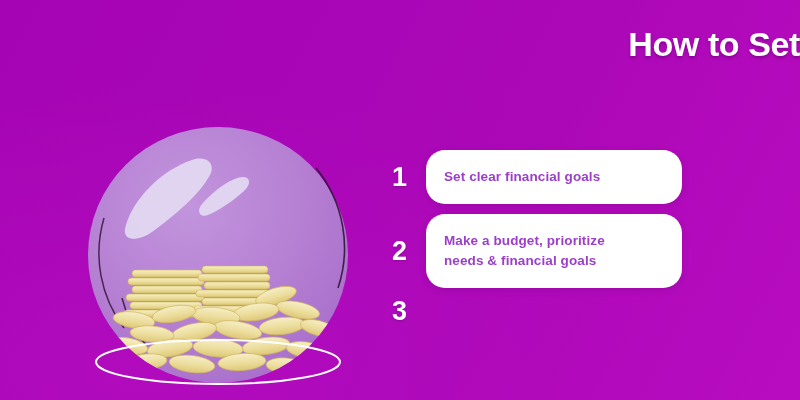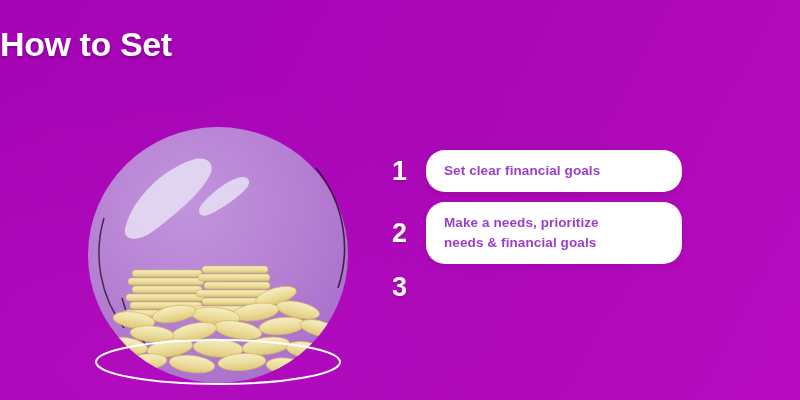--- a/index.html
+++ b/index.html
@@ -21,21 +21,21 @@
       radial-gradient(120% 130% at 18% 92%, #b10bbd 0%, rgba(177,11,189,0) 55%),
       linear-gradient(118deg, #a504b4 0%, #a806b6 38%, #ad08b8 62%, #b80cc0 100%);
   }
 
   
   #title-block {
     position: absolute;
     left: 0;
     top: 22px;
     width: 800px;
-    text-align: left;
+    text-align: right;
     z-index: 5;
   }
   .title-line {
     display: block;
     color: #ffffff;
     font-weight: bold;
     font-size: 34px;
     line-height: 44px;
     letter-spacing: -0.4px;
     text-shadow: 0 2px 3px rgba(80, 0, 90, 0.45);
@@ -83,21 +83,21 @@
     line-height: 1;
     text-align: left;
     text-shadow: 0 1px 2px rgba(85, 0, 95, 0.35);
   }
   .step-card {
     flex: 1 1 auto;
     min-height: 42px;
     box-sizing: border-box;
     background: #ffffff;
     border-radius: 19px;
-    padding: 11px 18px;
+    padding: 17px 18px;
     display: flex;
     align-items: flex-start;
     box-shadow: 0 2px 6px rgba(92, 0, 100, 0.22);
   }
   .step-text {
     color: #9b3fc9;
     font-size: 13.5px;
     font-weight: bold;
     line-height: 20px;
     letter-spacing: 0.1px;
@@ -207,21 +207,21 @@
         <div class="step-text">
           <span>Set clear financial goals</span>
         </div>
       </div>
     </div>
 
     <div class="step-row">
       <div class="step-number">2</div>
       <div class="step-card step-card--tall">
         <div class="step-text">
-          <span>Make a needs, prioritize</span><br>
+          <span>Make a budget, prioritize</span><br>
           <span>needs &amp; financial goals</span>
         </div>
       </div>
     </div>
 
     <div class="step-row">
       <div class="step-number">3</div>
     </div>
 
   </div>

